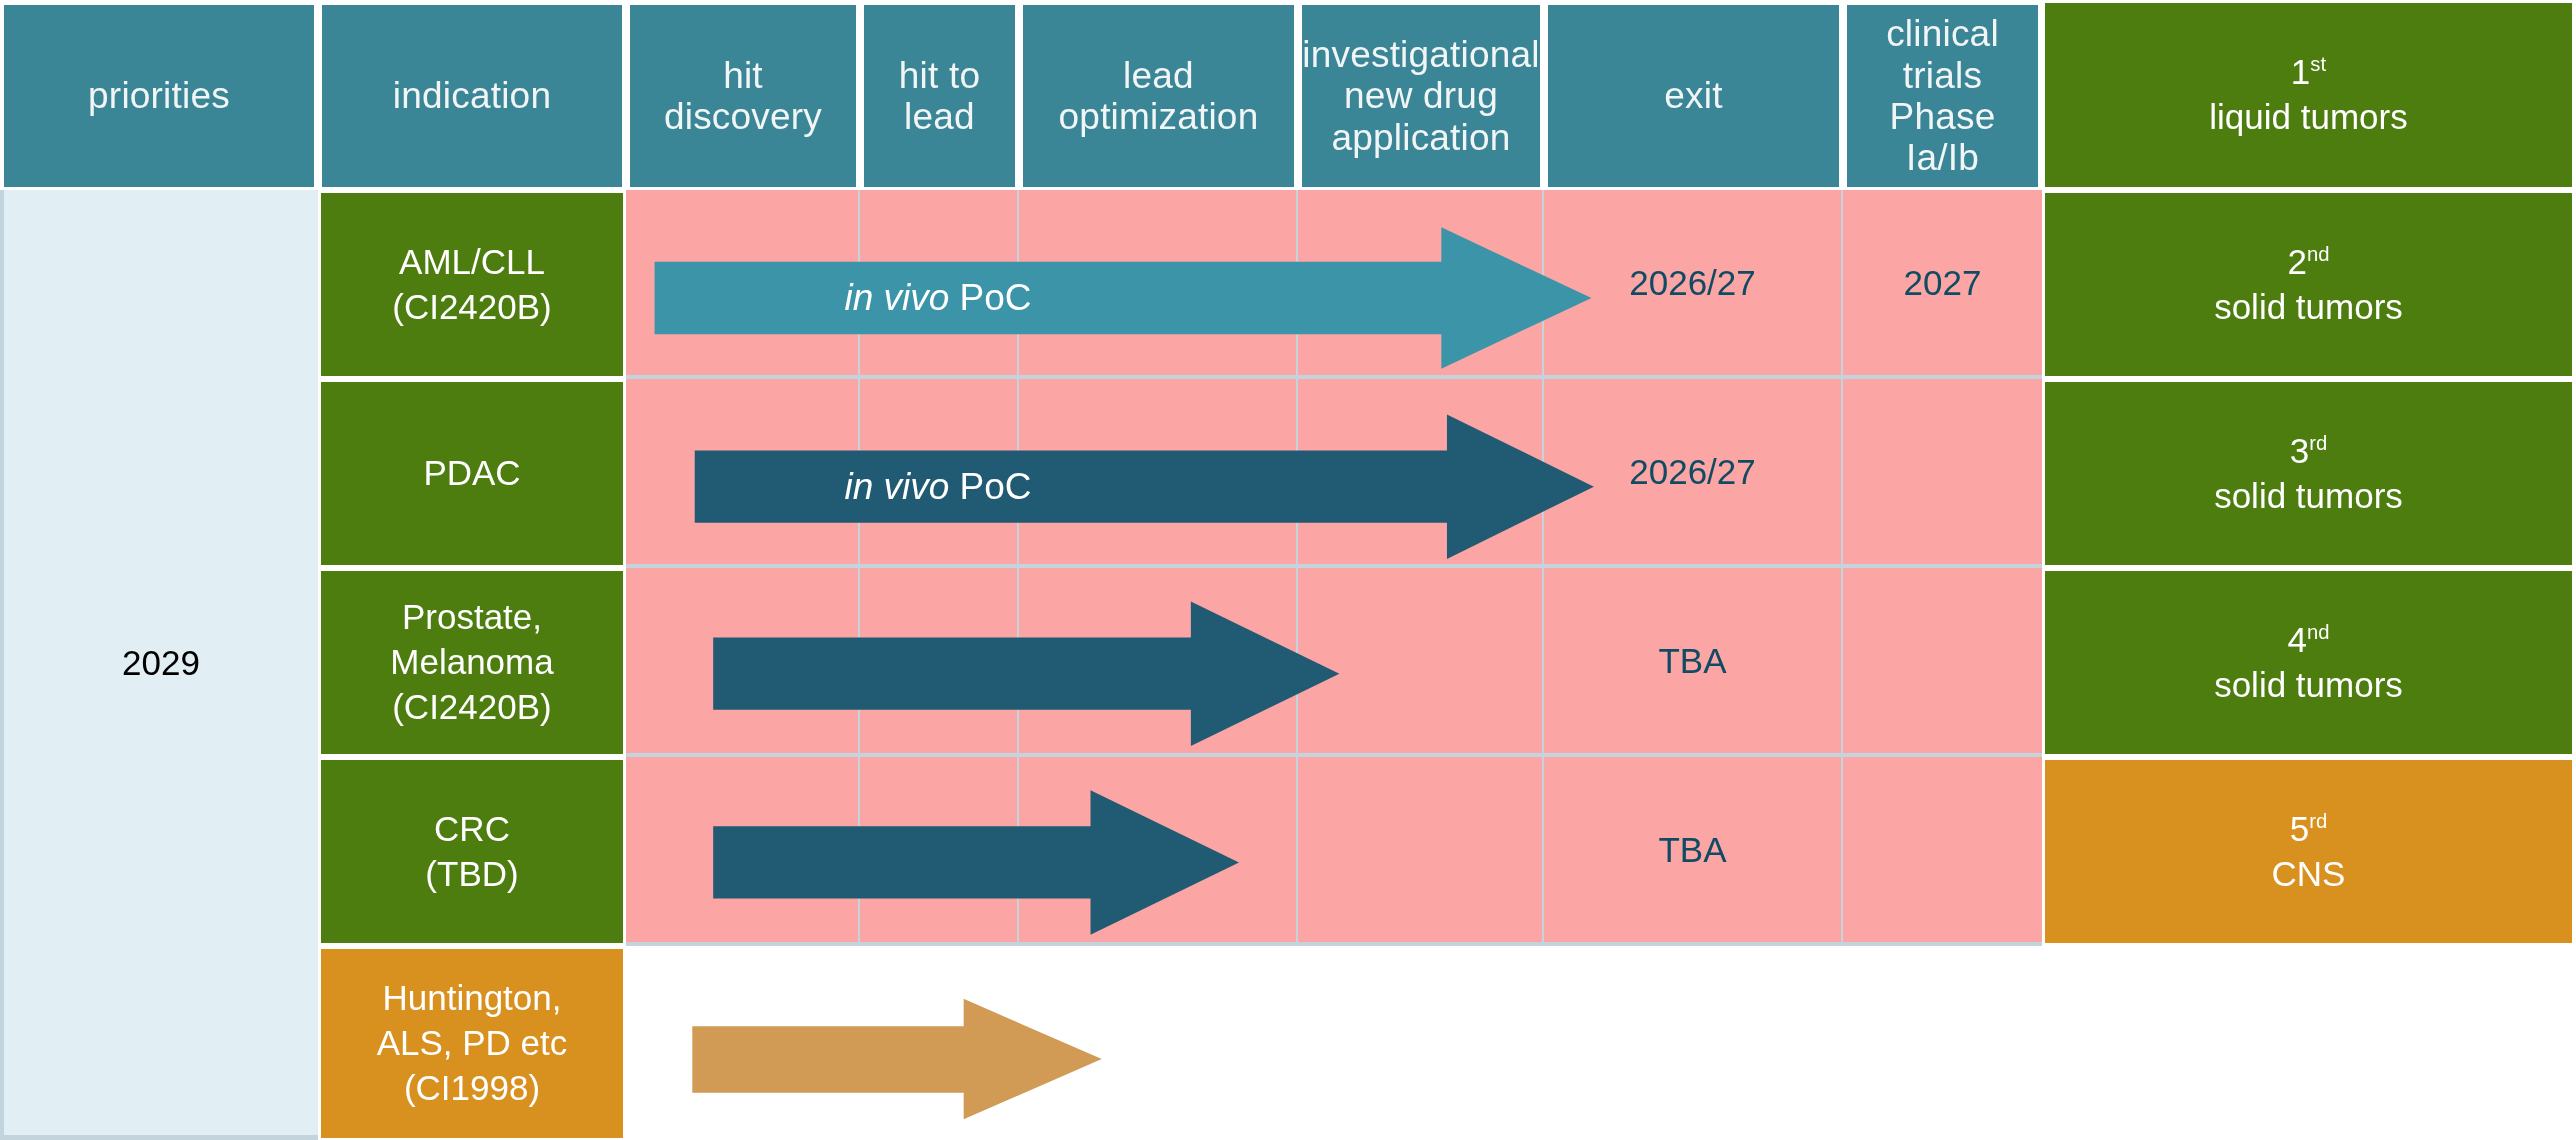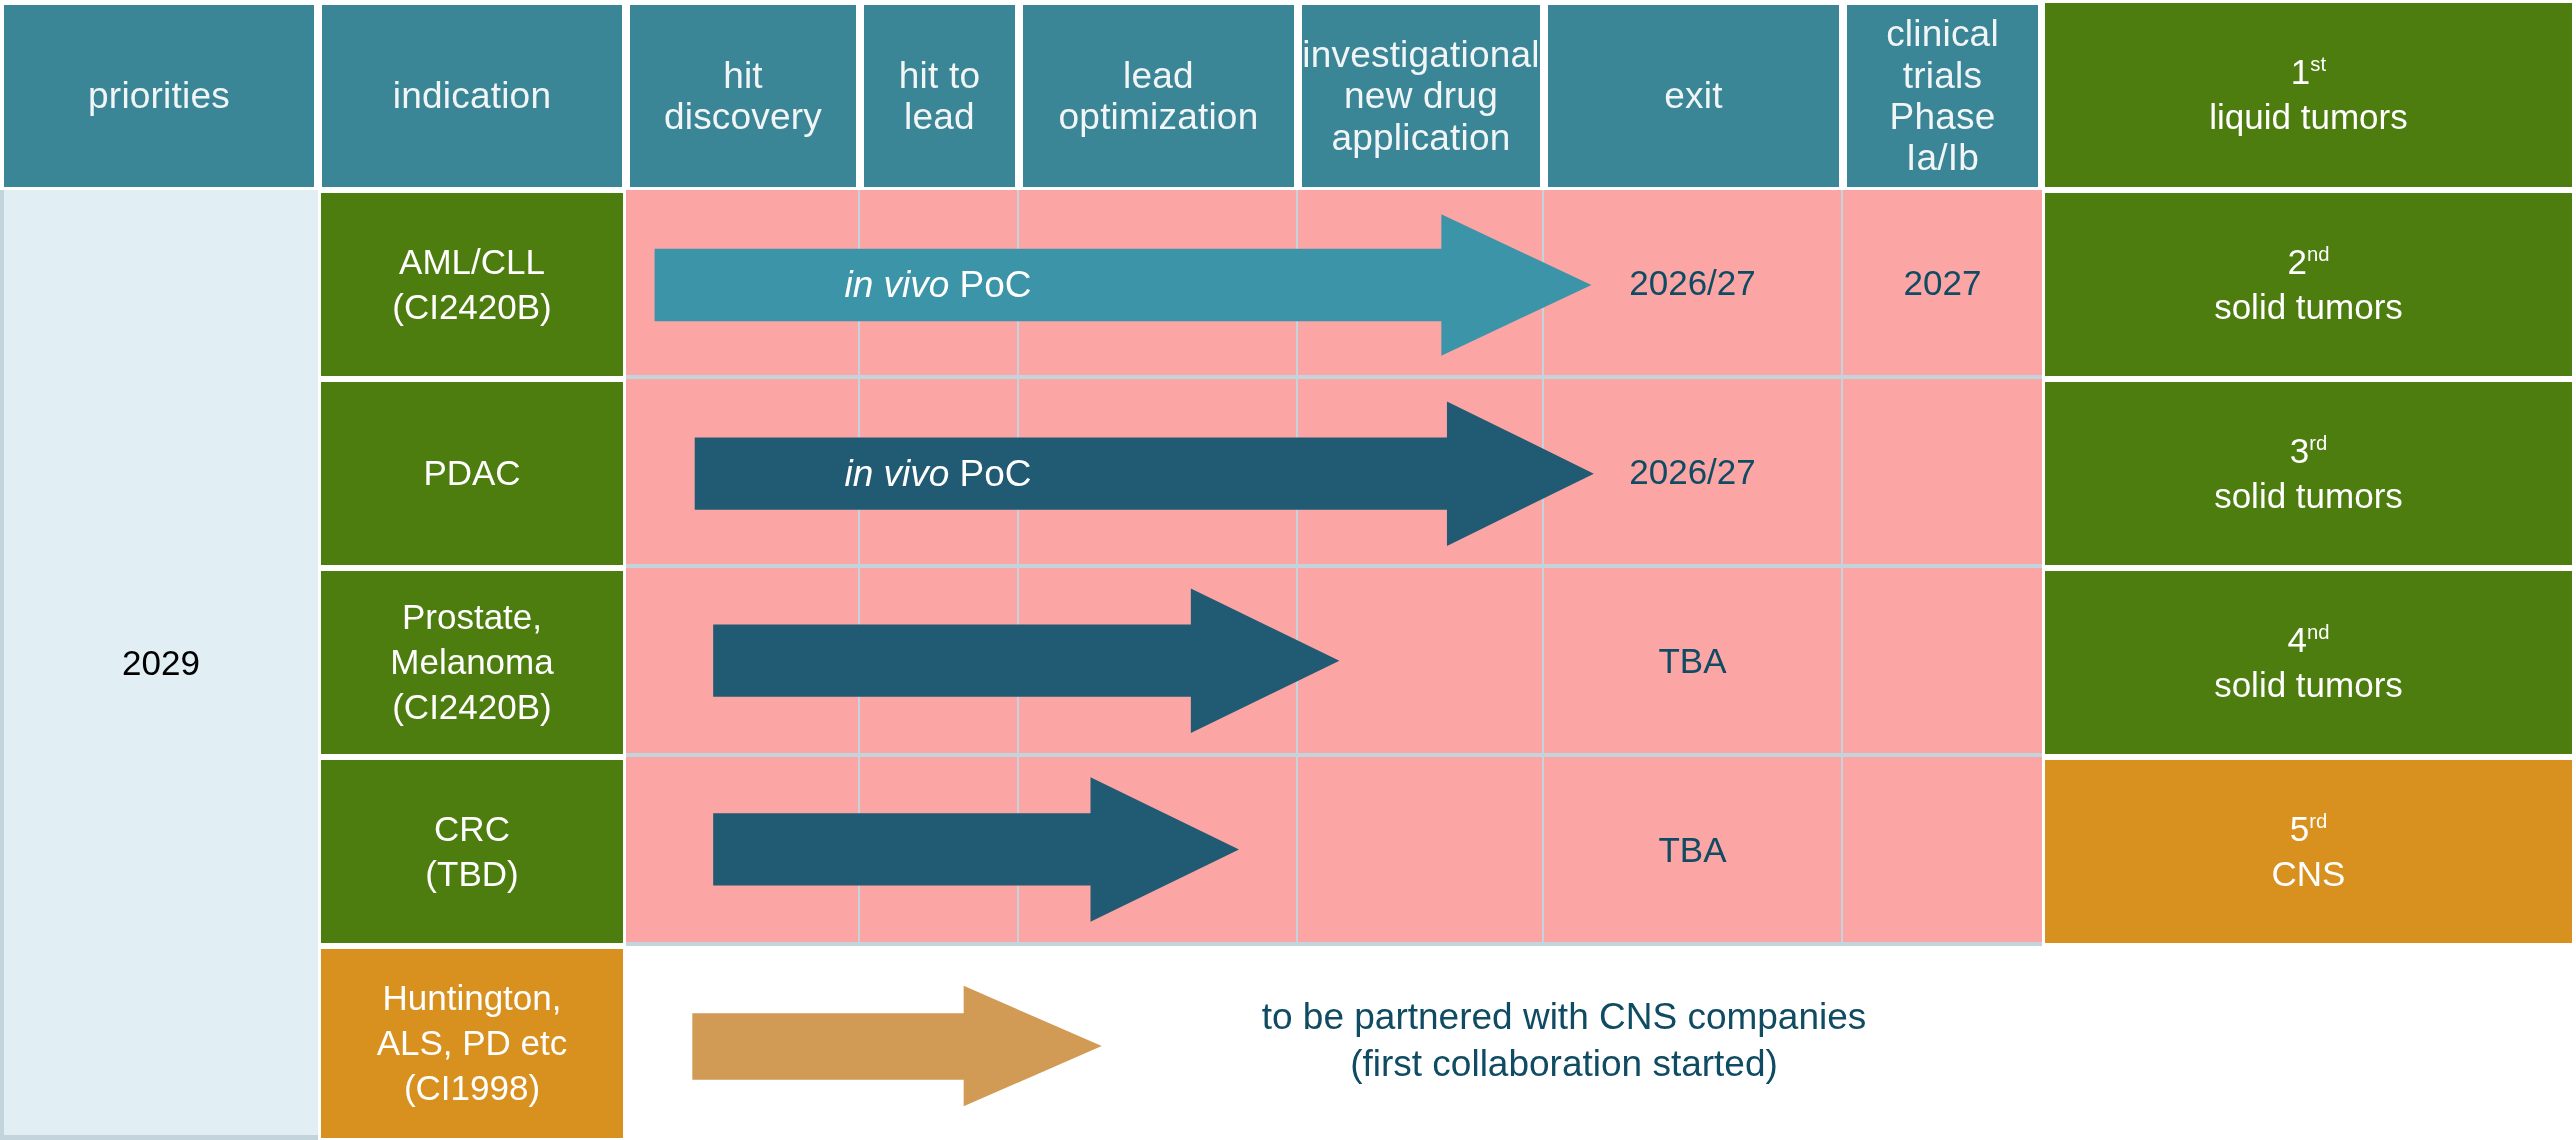--- a/index.html
+++ b/index.html
@@ -78,21 +78,21 @@
     background: #e1eef4;
     color: #000000;
     font-size: 35px;
     border-left: 4.8px solid #c3d4dc;
     border-bottom: 6.4px solid #c3d4dc;
   }
 
   
   .arrows {
     position: absolute;
-    left: 0; top: 0;
+    left: 0; top: 13px;
     width: 2576px; height: 1110px;
     pointer-events: none;
   }
   .arrow-svg { position: absolute; overflow: visible; }
 
   .arrow-text {
     position: absolute;
     color: #ffffff;
     font-size: 37px;
     white-space: nowrap;
@@ -289,21 +289,17 @@
     </svg>
 
     <svg class="arrow-svg" style="left:0;top:0;width:2576px;height:1140px;" viewBox="0 0 3208 1420">
       <polygon points="888,1013 1358,1013 1358,968 1543,1058 1358,1148 1358,1103 888,1103" fill="#215a73"></polygon>
     </svg>
 
     <svg class="arrow-svg" style="left:0;top:0;width:2576px;height:1140px;" viewBox="0 0 3208 1420">
       <polygon points="862,1262 1200,1262 1200,1228 1372,1303 1200,1378 1200,1345 862,1345" fill="#d19a55"></polygon>
     </svg>
 
-    <div class="cns-note" style="left:1564px; top:1040px;">
-      <div>to be partnered with CNS companies</div>
-      <div>(first collaboration started)</div>
-    </div>
 
   </div>
 
 </div>
 
 
 </body></html>

